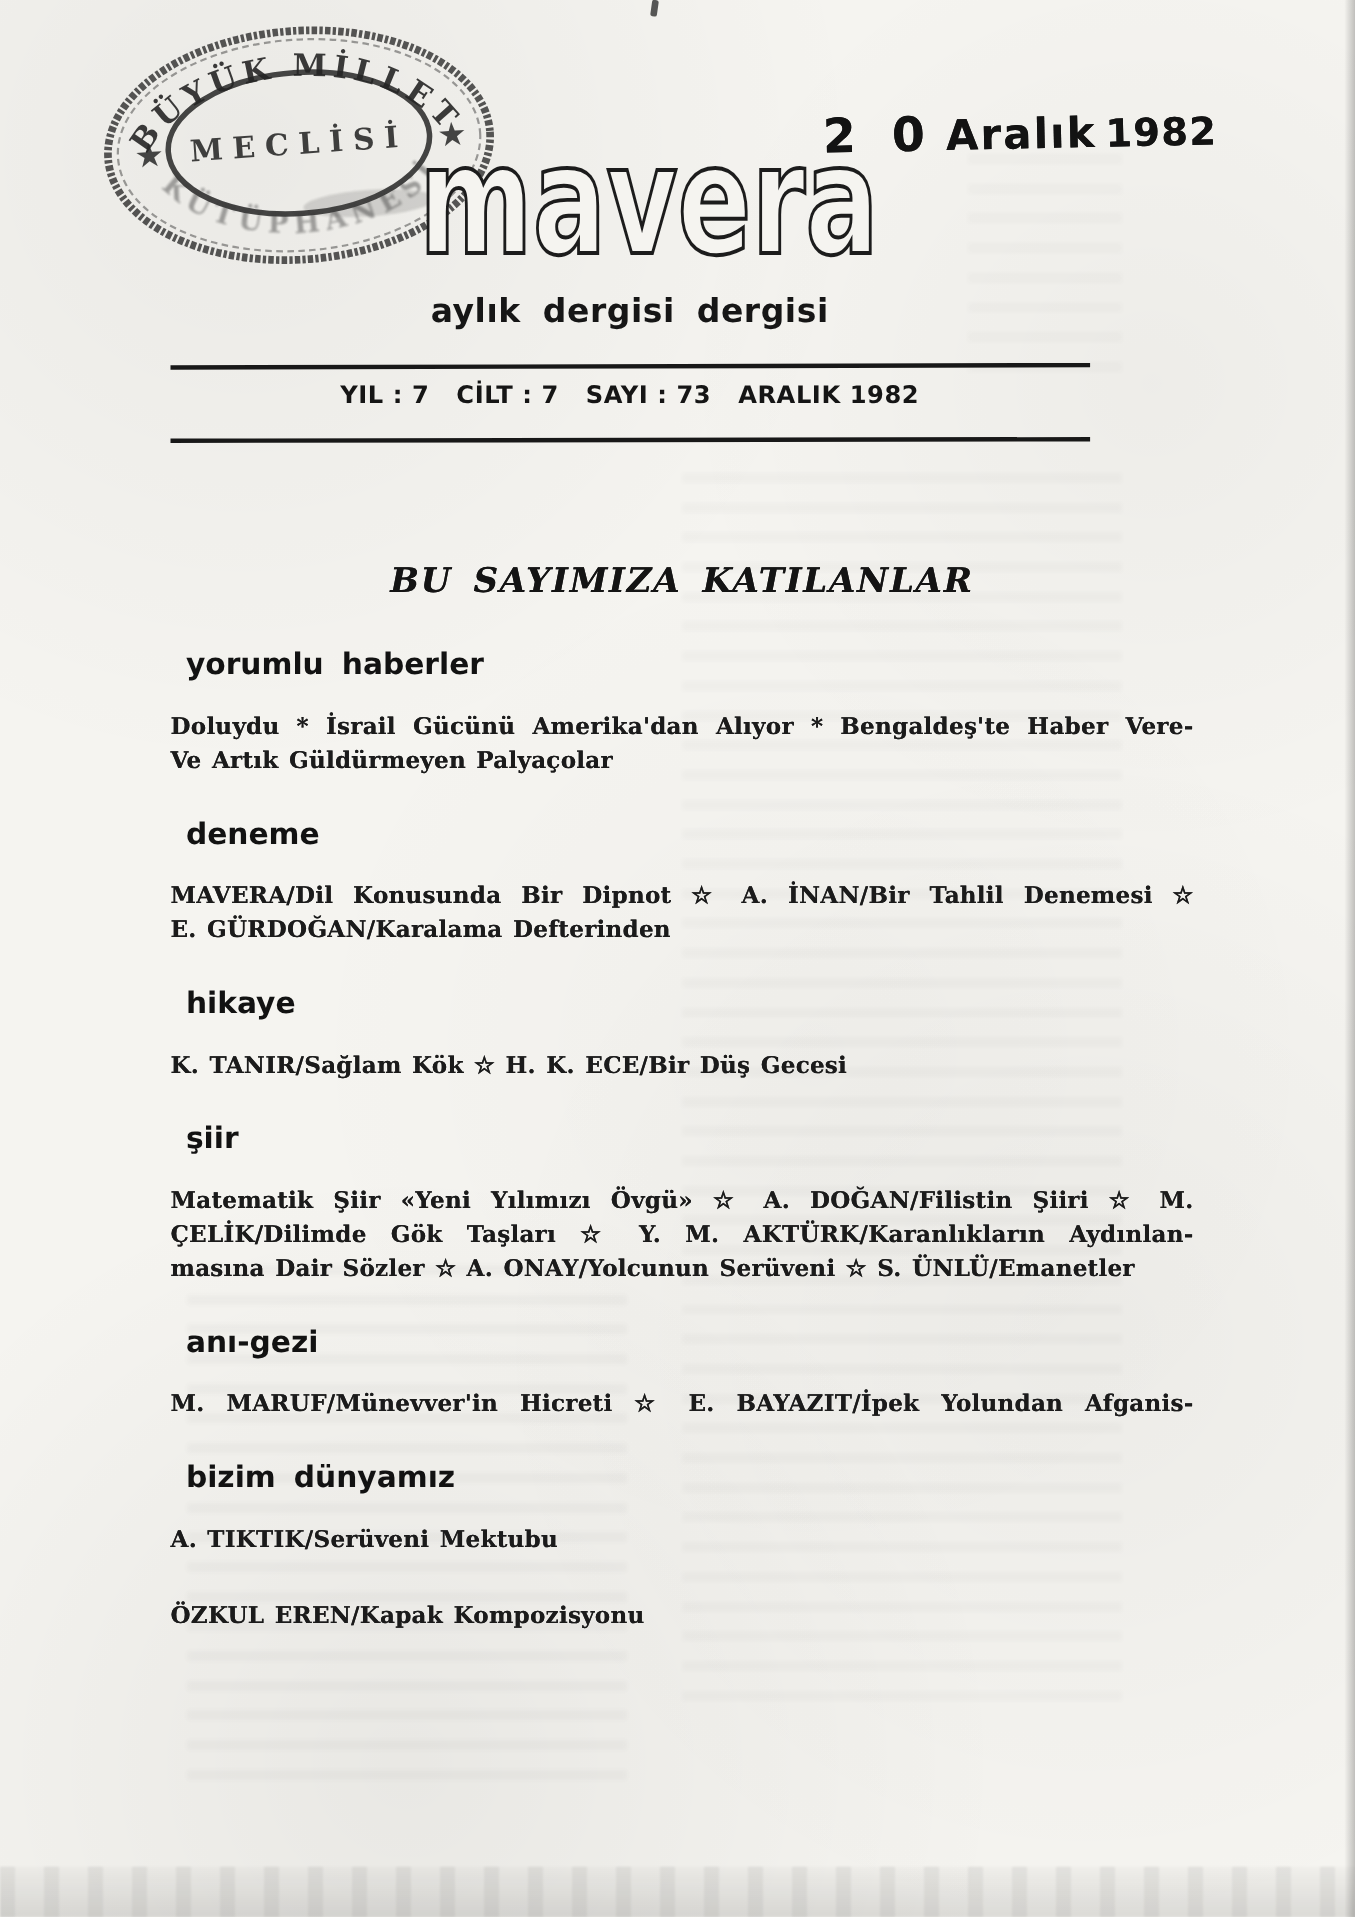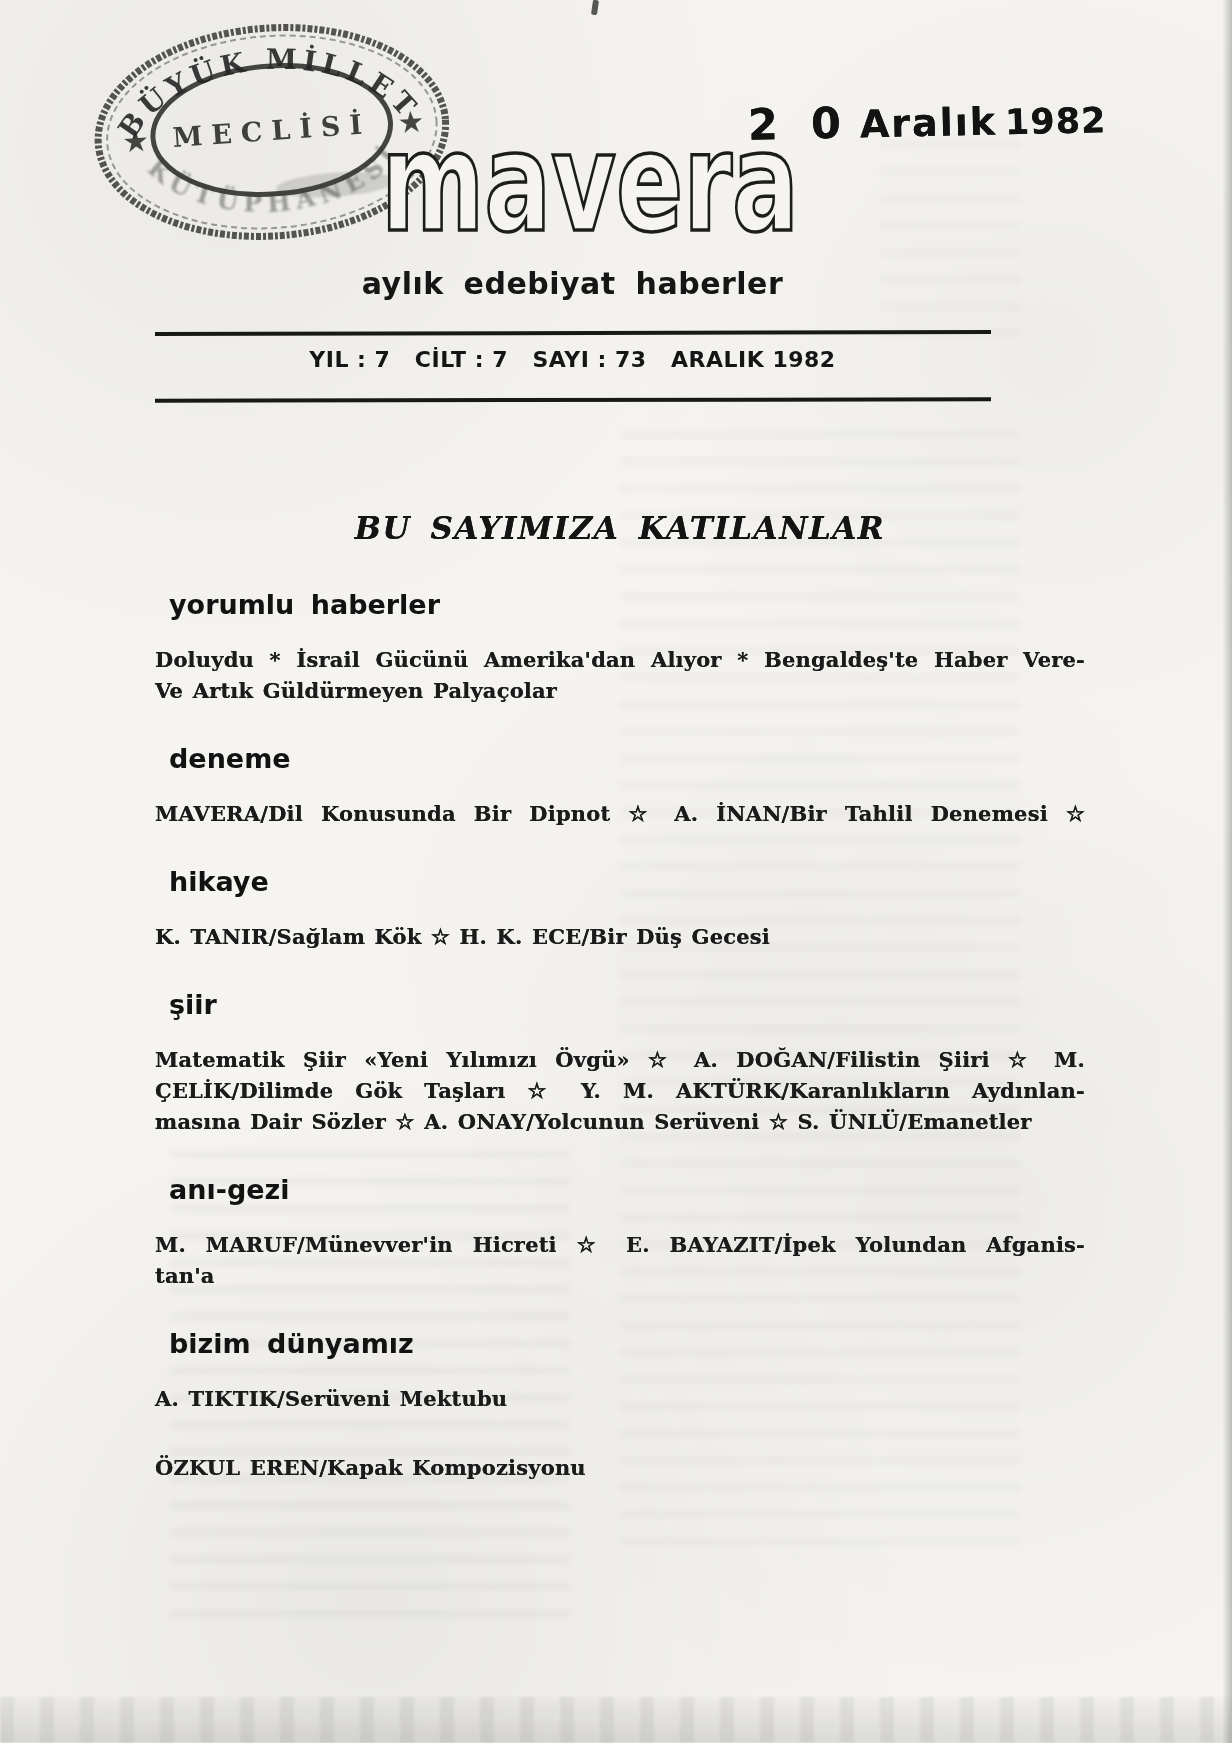--- a/index.html
+++ b/index.html
@@ -122,60 +122,60 @@
 </svg>
 
 <div class="date-stamp">
   <span class="day">2 0</span><span class="month">Aralık</span><span class="year">1982</span>
 </div>
 
 <svg class="logo" width="430" height="118" viewBox="0 0 430 118">
   <text x="5" y="104" font-family="DejaVu Sans, sans-serif" font-weight="bold" font-size="138" textLength="418" lengthAdjust="spacingAndGlyphs" fill="#f5f4f0" stroke="#1c1c1c" stroke-width="3.6">mavera</text>
 </svg>
 
-<div class="tagline">aylık edebiyat haberler</div>
+<div class="tagline">aylık dergisi dergisi</div>
 <div class="rule top"></div>
 <div class="issue-line">YIL : 7   CİLT : 7   SAYI : 73   ARALIK 1982</div>
 <div class="rule bottom"></div>
 
 <div class="content">
   <div class="contents-title">BU SAYIMIZA KATILANLAR</div>
   <div id="sections">
       <div class="section">
         <div class="sec-heading">yorumlu haberler</div>
         <div class="para">
           <div class="para-line just">Doluydu * İsrail Gücünü Amerika'dan Alıyor * Bengaldeş'te Haber Vere-</div>
           <div class="para-line">Ve Artık Güldürmeyen Palyaçolar</div>
         </div>
       </div>
       <div class="section">
         <div class="sec-heading">deneme</div>
         <div class="para">
           <div class="para-line just">MAVERA/Dil Konusunda Bir Dipnot ☆ A. İNAN/Bir Tahlil Denemesi ☆</div>
+          <div class="para-line">E. GÜRDOĞAN/Karalama Defterinden</div>
         </div>
       </div>
       <div class="section">
         <div class="sec-heading">hikaye</div>
         <div class="para">
           <div class="para-line">K. TANIR/Sağlam Kök ☆ H. K. ECE/Bir Düş Gecesi</div>
         </div>
       </div>
       <div class="section">
         <div class="sec-heading">şiir</div>
         <div class="para">
           <div class="para-line just">Matematik Şiir «Yeni Yılımızı Övgü» ☆ A. DOĞAN/Filistin Şiiri ☆ M.</div>
           <div class="para-line just">ÇELİK/Dilimde Gök Taşları ☆ Y. M. AKTÜRK/Karanlıkların Aydınlan-</div>
           <div class="para-line">masına Dair Sözler ☆ A. ONAY/Yolcunun Serüveni ☆ S. ÜNLÜ/Emanetler</div>
         </div>
       </div>
       <div class="section">
         <div class="sec-heading">anı-gezi</div>
         <div class="para">
           <div class="para-line just">M. MARUF/Münevver'in Hicreti ☆ E. BAYAZIT/İpek Yolundan Afganis-</div>
-          <div class="para-line">tan'a</div>
         </div>
       </div>
       <div class="section">
         <div class="sec-heading">bizim dünyamız</div>
         <div class="para">
           <div class="para-line">A. TIKTIK/Serüveni Mektubu</div>
         </div>
         <div class="para">
           <div class="para-line">ÖZKUL EREN/Kapak Kompozisyonu</div>
         </div>

